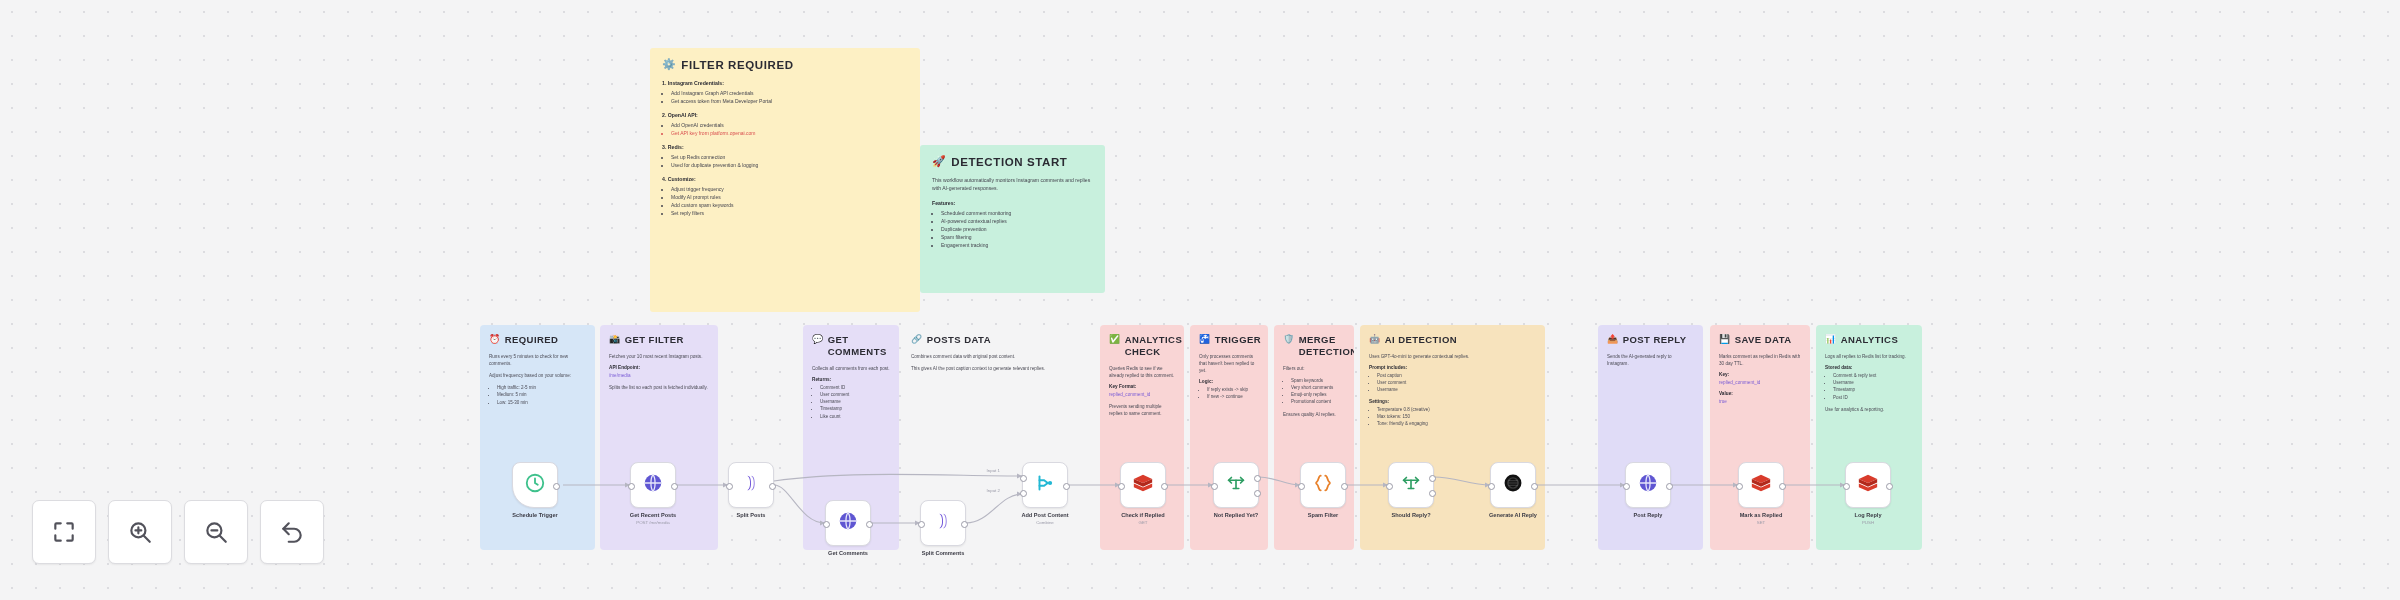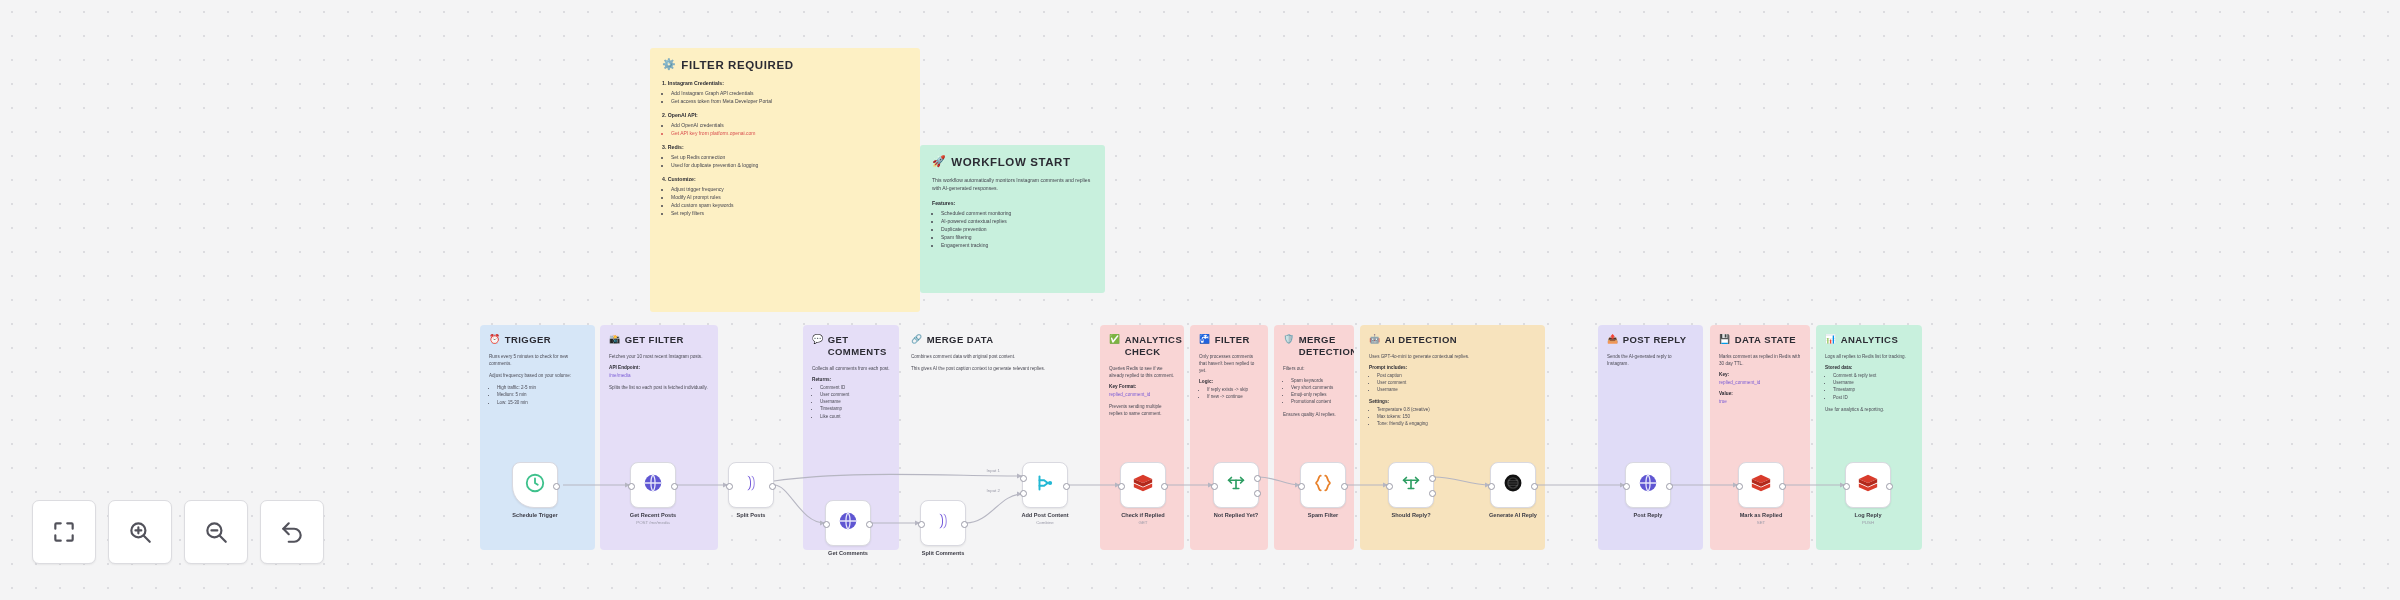--- a/index.html
+++ b/index.html
@@ -125,37 +125,37 @@
       <li>Adjust trigger frequency</li>
       <li>Modify AI prompt rules</li>
       <li>Add custom spam keywords</li>
       <li>Set reply filters</li>
     </ul>
   </div>
 
   <div class="sticky" id="note-start">
     <div class="sticky-title">
       <span class="emo">🚀</span>
-      <span>WORKFLOW START</span>
+      <span>DETECTION START</span>
     </div>
     <p>This workflow automatically monitors Instagram comments and replies with AI-generated responses.</p>
     <div class="hd">Features:</div>
     <ul>
       <li>Scheduled comment monitoring</li>
       <li>AI-powered contextual replies</li>
       <li>Duplicate prevention</li>
       <li>Spam filtering</li>
       <li>Engagement tracking</li>
     </ul>
   </div>
 
   <div class="band" id="b0" style="left: 480px; width: 115px; height: 225px; background: rgb(214, 230, 247);">
       <div class="band-title">
         <span class="emo">⏰</span>
-        <span>TRIGGER</span>
+        <span>REQUIRED</span>
       </div>
       <p>Runs every 5 minutes to check for new comments.</p>
       <p>Adjust frequency based on your volume:</p>
       <ul>
         <li>High traffic: 2-5 min</li>
         <li>Medium: 5 min</li>
         <li>Low: 15-30 min</li>
       </ul>
     </div>
   <div class="band" id="b1" style="left: 600px; width: 118px; height: 225px; background: rgb(229, 222, 247);">
@@ -179,39 +179,39 @@
         <li>Comment ID</li>
         <li>User comment</li>
         <li>Username</li>
         <li>Timestamp</li>
         <li>Like count</li>
       </ul>
     </div>
   <div class="band" id="b3" style="left: 902px; width: 195px; height: 225px; background: rgb(244, 244, 245);">
       <div class="band-title">
         <span class="emo">🔗</span>
-        <span>MERGE DATA</span>
+        <span>POSTS DATA</span>
       </div>
       <p>Combines comment data with original post content.</p>
       <p>This gives AI the post caption context to generate relevant replies.</p>
     </div>
   <div class="band" id="b4" style="left: 1100px; width: 84px; height: 225px; background: rgb(249, 213, 213);">
       <div class="band-title">
         <span class="emo">✅</span>
         <span>ANALYTICS CHECK</span>
       </div>
       <p>Queries Redis to see if we already replied to this comment.</p>
       <div class="hd">Key Format:</div>
       <p class="code">replied_comment_id</p>
       <p>Prevents sending multiple replies to same comment.</p>
     </div>
   <div class="band" id="b5" style="left: 1190px; width: 78px; height: 225px; background: rgb(249, 213, 213);">
       <div class="band-title">
         <span class="emo">🚰</span>
-        <span>FILTER</span>
+        <span>TRIGGER</span>
       </div>
       <p>Only processes comments that haven't been replied to yet.</p>
       <div class="hd">Logic:</div>
       <ul>
         <li>If reply exists -&gt; skip</li>
         <li>If new -&gt; continue</li>
       </ul>
     </div>
   <div class="band" id="b6" style="left: 1274px; width: 80px; height: 225px; background: rgb(249, 213, 213);">
       <div class="band-title">
@@ -249,21 +249,21 @@
   <div class="band" id="b8" style="left: 1598px; width: 105px; height: 225px; background: rgb(224, 220, 247);">
       <div class="band-title">
         <span class="emo">📤</span>
         <span>POST REPLY</span>
       </div>
       <p>Sends the AI-generated reply to Instagram.</p>
     </div>
   <div class="band" id="b9" style="left: 1710px; width: 100px; height: 225px; background: rgb(249, 213, 213);">
       <div class="band-title">
         <span class="emo">💾</span>
-        <span>DATA STATE</span>
+        <span>SAVE DATA</span>
       </div>
       <p>Marks comment as replied in Redis with 30 day TTL.</p>
       <div class="hd">Key:</div>
       <p class="code">replied_comment_id</p>
       <div class="hd">Value:</div>
       <p class="code">true</p>
     </div>
   <div class="band" id="b10" style="left: 1816px; width: 106px; height: 225px; background: rgb(200, 240, 221);">
       <div class="band-title">
         <span class="emo">📊</span>

